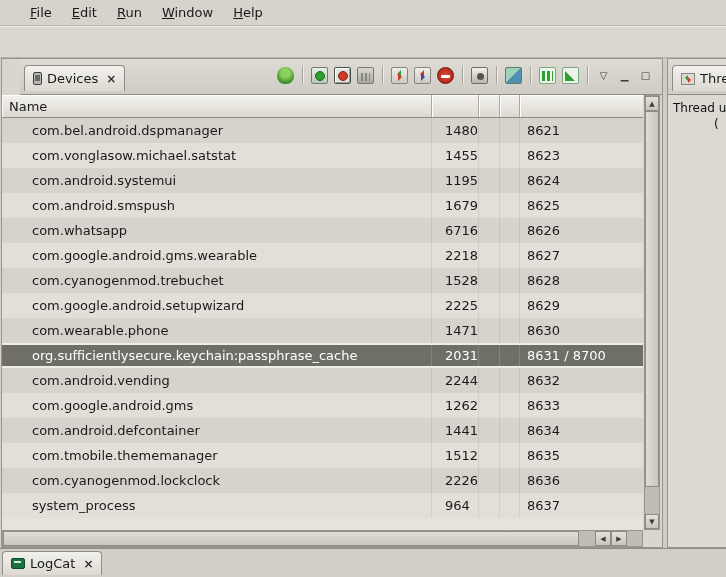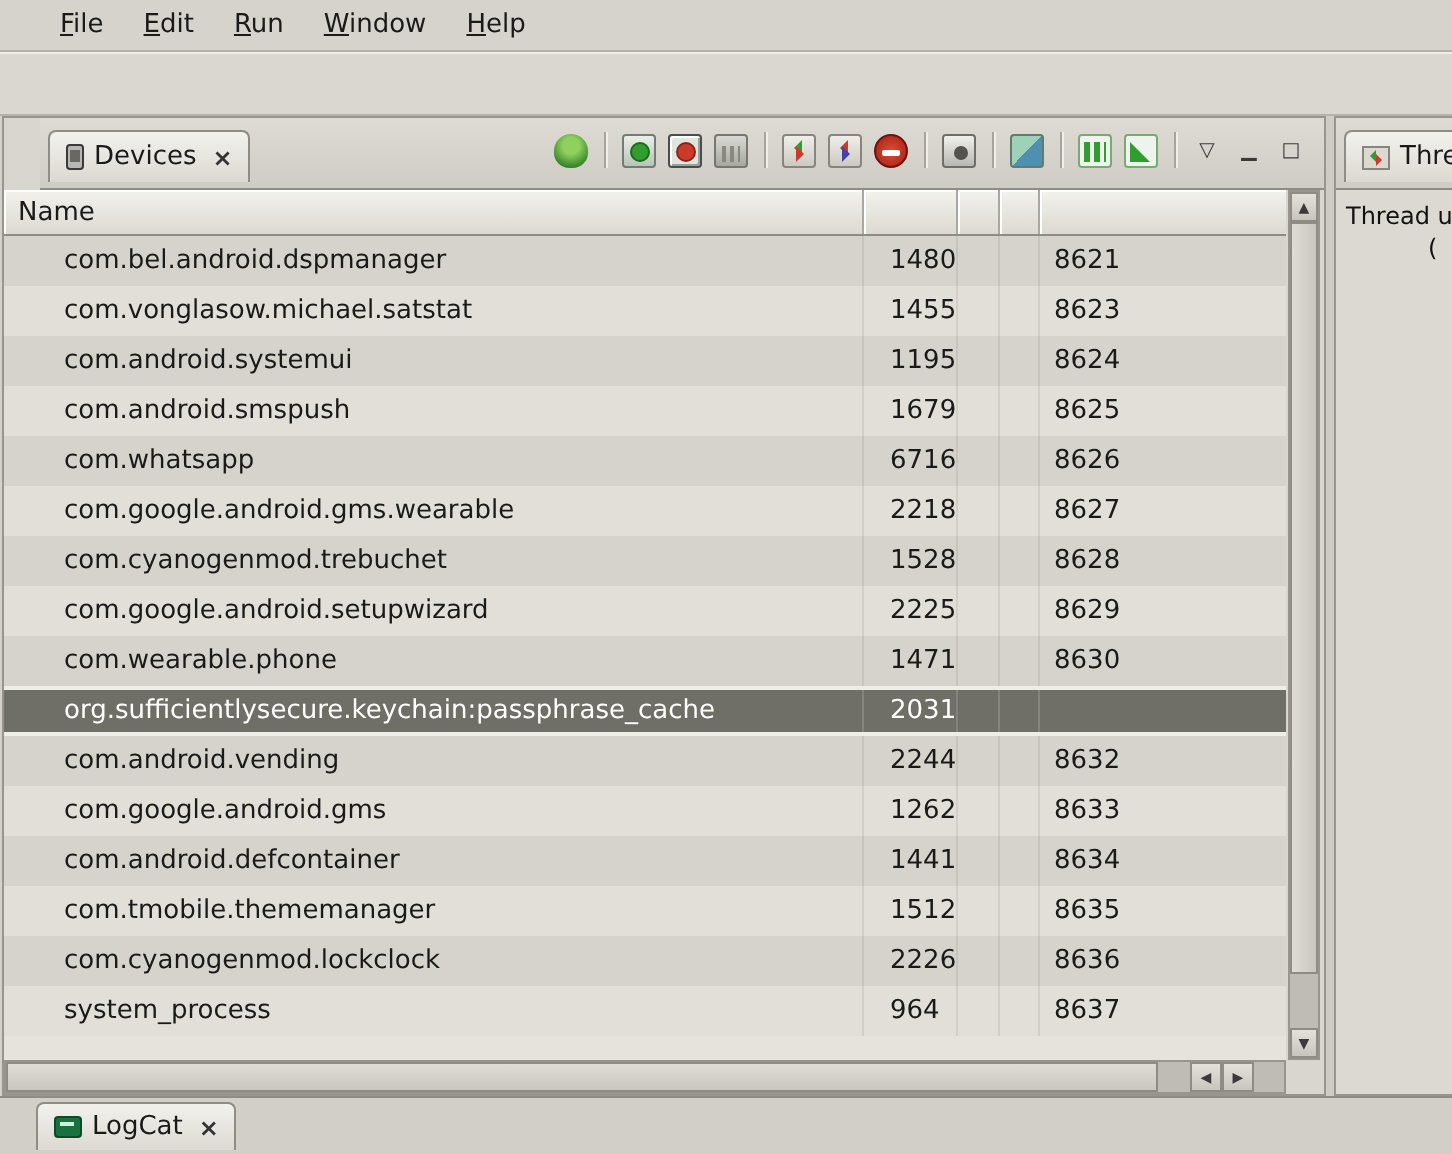--- a/index.html
+++ b/index.html
@@ -114,21 +114,21 @@
   .threads-tab-icon{width:14px;height:12px;position:relative;background:#dcd9d2;border:1px solid #88857e;flex:none;}
   .threads-tab-icon::before{content:"";position:absolute;left:0;top:1px;border:3px solid transparent;border-right-color:#2f9e2f;}
   .threads-tab-icon::after{content:"";position:absolute;right:0;bottom:1px;border:3px solid transparent;border-left-color:#cc3b2a;}
   .threads-content{position:absolute;left:0;right:0;top:36px;bottom:0;background:#dcd9d2;
     font-size:12px;color:#111;}
   .threads-line1{position:absolute;left:5px;top:6px;white-space:nowrap;}
   .threads-line2{position:absolute;left:46px;top:22px;white-space:nowrap;}
   
   .bottombar{position:absolute;left:0;right:0;bottom:0;height:29px;background:#d2cfc8;
     border-top:1px solid #8f8c85;}
-  .bottombar .tab{height:24px;margin:2px 0 0 18px;}
+  .bottombar .tab{height:24px;margin:2px 0 0 2px;}
   .logcat-tab-icon{width:14px;height:11px;background:#18713f;border:1px solid #0c4a28;
     border-radius:2px;position:relative;}
   .logcat-tab-icon::after{content:"";position:absolute;left:2px;top:2px;width:7px;height:2px;background:#cfeede;}
 </style>
 </head>
 <body>
 
 <div class="menubar">
   <span class="menu-item">File</span>
   <span class="menu-item">Edit</span>
@@ -242,20 +242,21 @@
           <div class="cell pid">1471</div>
           <div class="cell m1"></div>
           <div class="cell m2"></div>
           <div class="cell port">8630</div>
         </div>
         <div class="row selected">
           <div class="cell name">org.sufficientlysecure.keychain:passphrase_cache</div>
           <div class="cell pid">20311</div>
           <div class="cell m1"></div>
           <div class="cell m2"></div>
+          <div class="cell port">8631 / 8700</div>
         </div>
         <div class="row">
           <div class="cell name">com.android.vending</div>
           <div class="cell pid">22440</div>
           <div class="cell m1"></div>
           <div class="cell m2"></div>
           <div class="cell port">8632</div>
         </div>
         <div class="row">
           <div class="cell name">com.google.android.gms</div>

